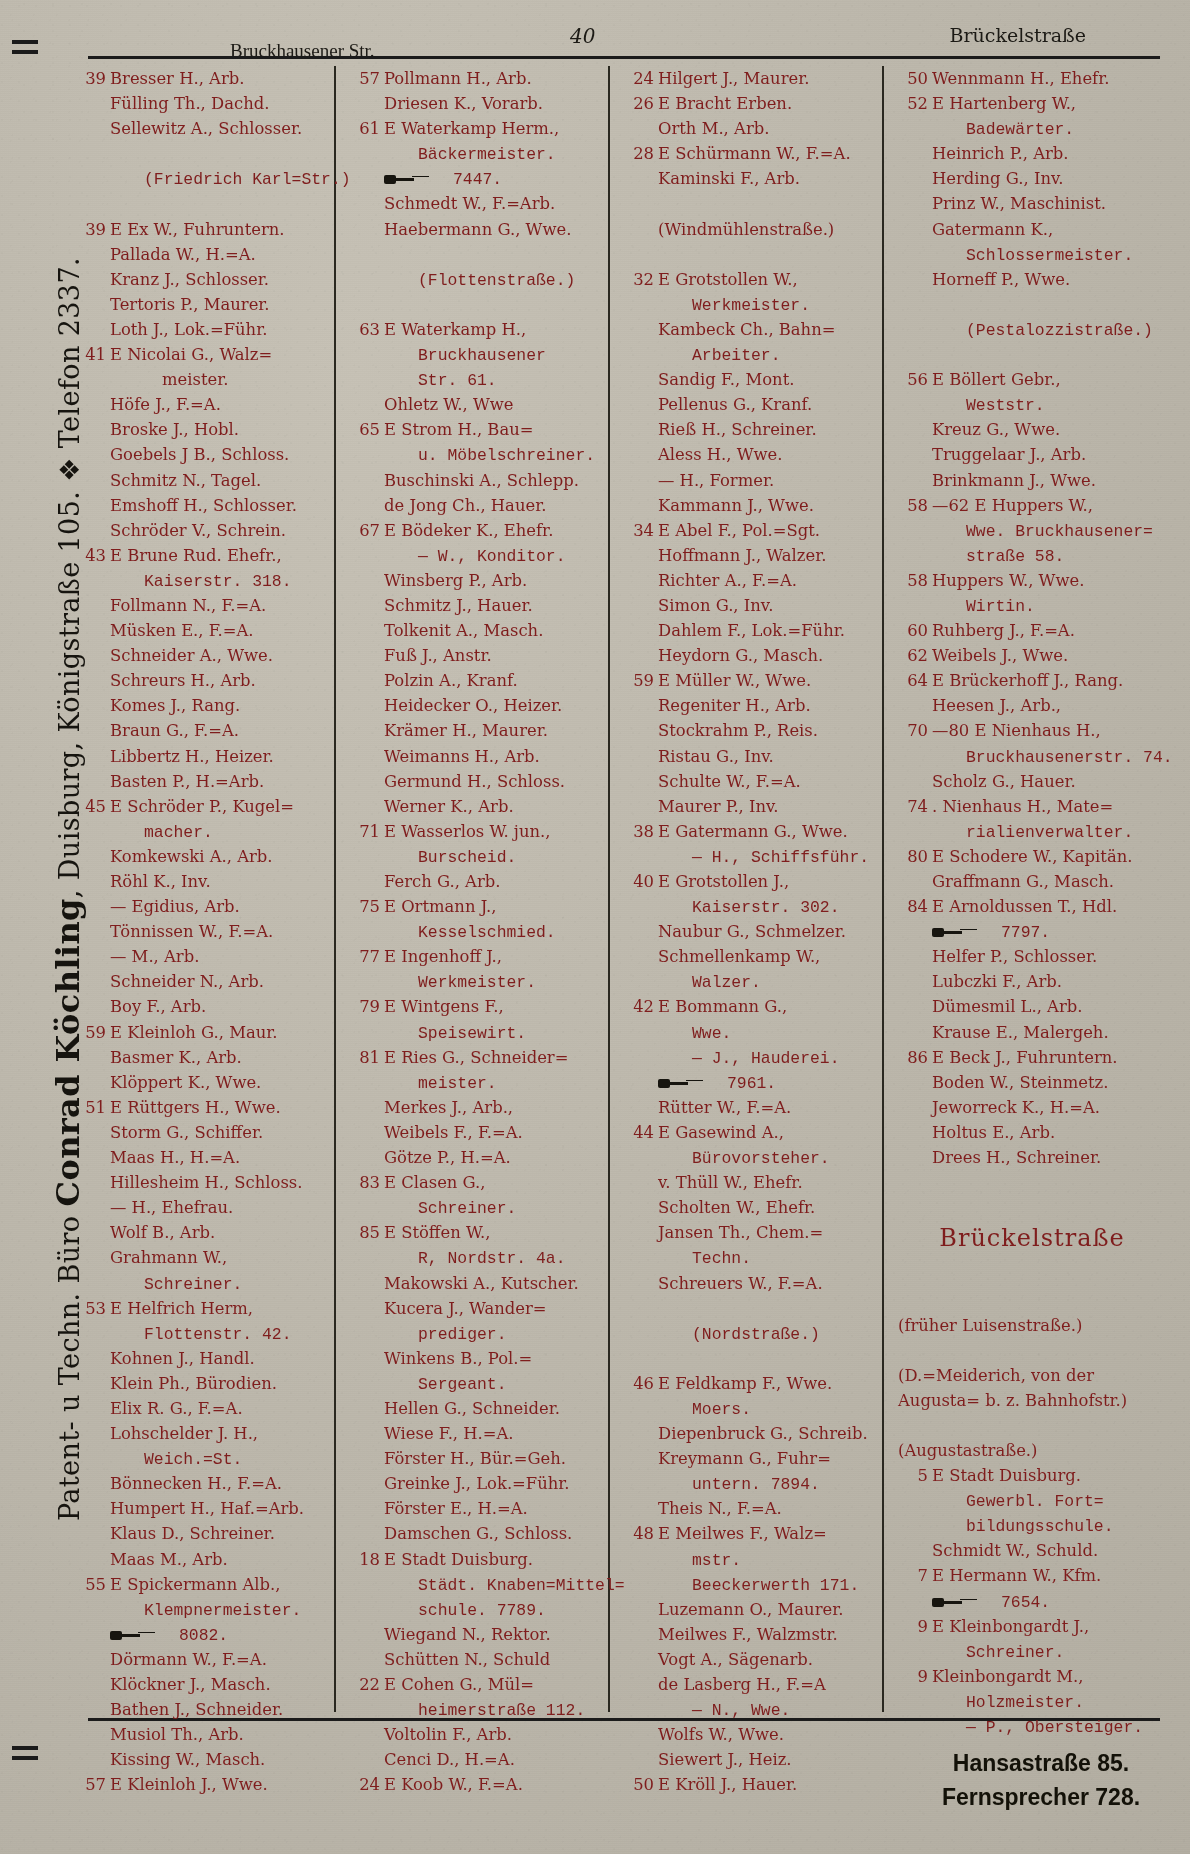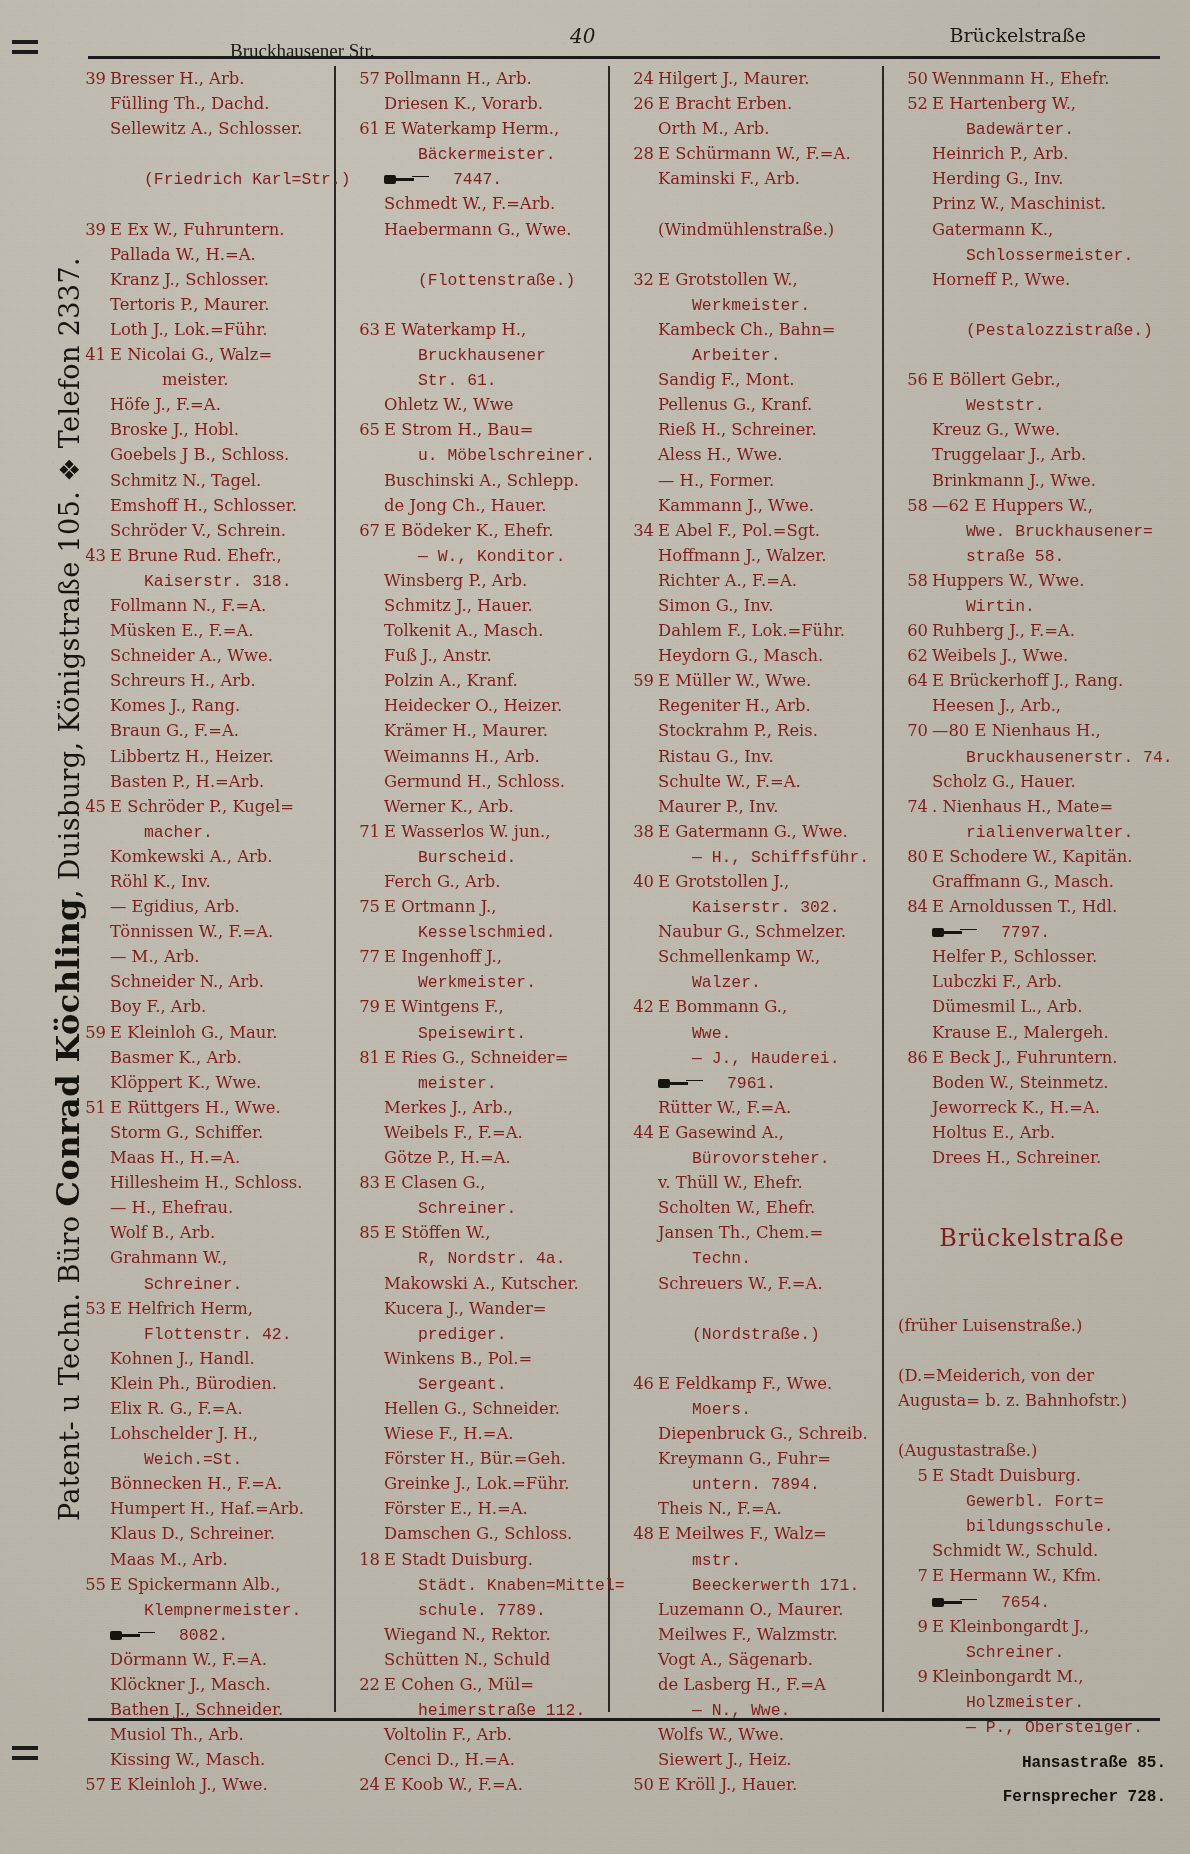--- a/index.html
+++ b/index.html
@@ -211,25 +211,25 @@
     width: 13px; height: 13px;
     background: #131108;
     border-radius: 50%;
     vertical-align: middle;
     margin: 0 10px 8px 10px;
   }
   .ad-right {
     position: absolute;
     right: 0; top: 6px;
     width: 250px;
-    font-family: Liberation Mono, monospace;
+    font-family: Liberation Sans, sans-serif;
     font-weight: bold;
-    font-size: 16px;
+    font-size: 23px;
     line-height: 34px;
-    text-align: right;
+    text-align: center;
   }
 </style>
 </head>
 <body>
 
 <div class="page">
   <div class="noise"></div>
 </div>
 
 <div class="spine">

